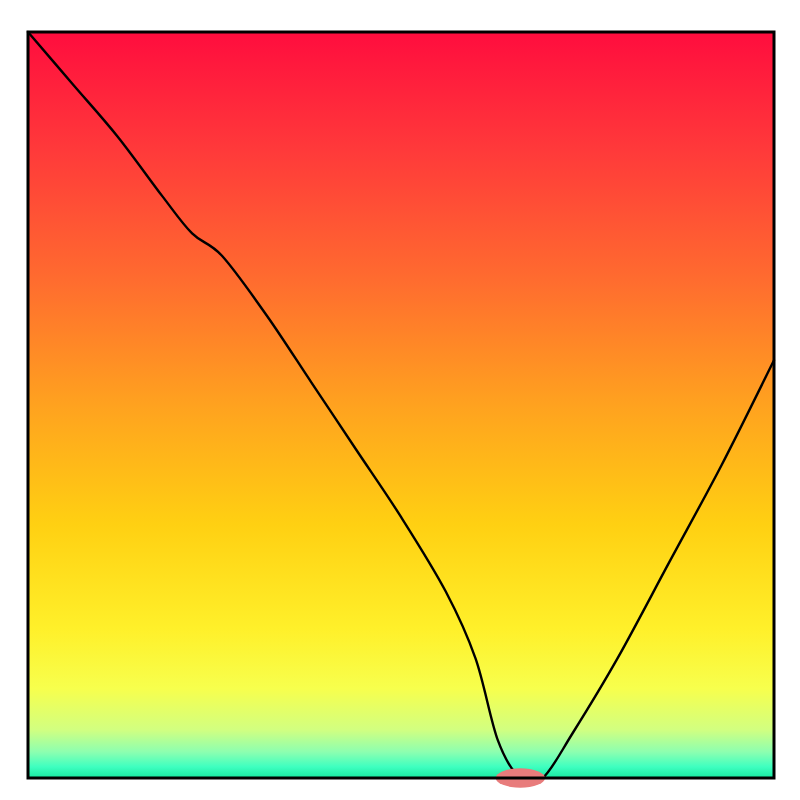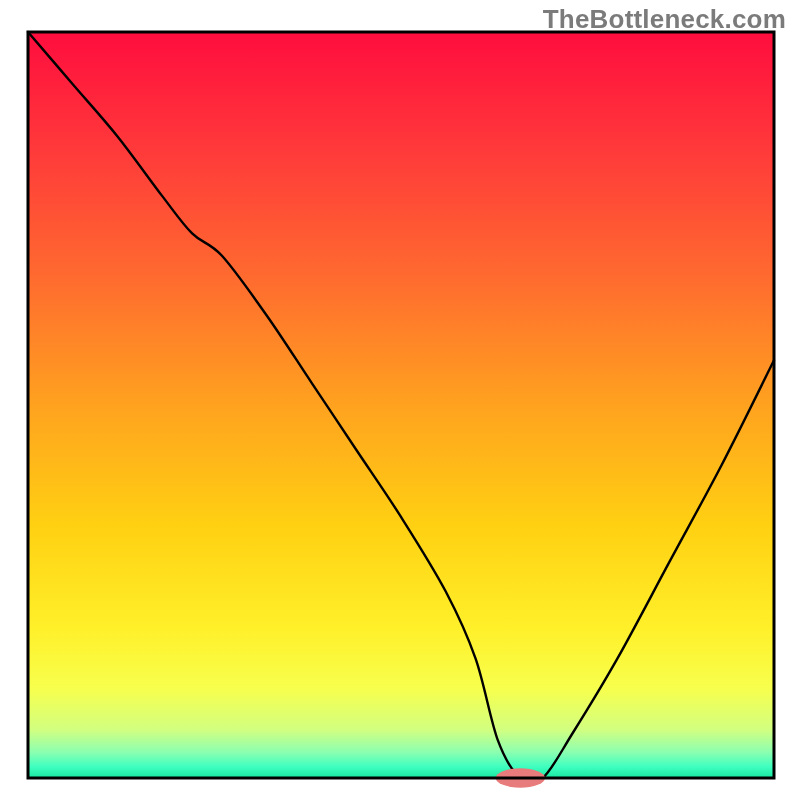--- a/index.html
+++ b/index.html
@@ -30,21 +30,20 @@
     position: absolute;
     left: 0;
     top: 0;
   }
 </style>
 </head>
 <body>
 
 <div class="stage">
 
-  <div class="watermark">TheBottleneck.com</div>
 
   <svg class="plot" width="800" height="800" viewBox="0 0 800 800">
     <defs>
       <linearGradient id="bg-grad" x1="0" y1="0" x2="0" y2="1">
 
       <stop offset="0%" stop-color="#ff0d3e"></stop>
           <stop offset="16%" stop-color="#ff3a3a"></stop>
           <stop offset="33%" stop-color="#ff6b2f"></stop>
           <stop offset="50%" stop-color="#ffa21f"></stop>
           <stop offset="66%" stop-color="#ffd012"></stop>

